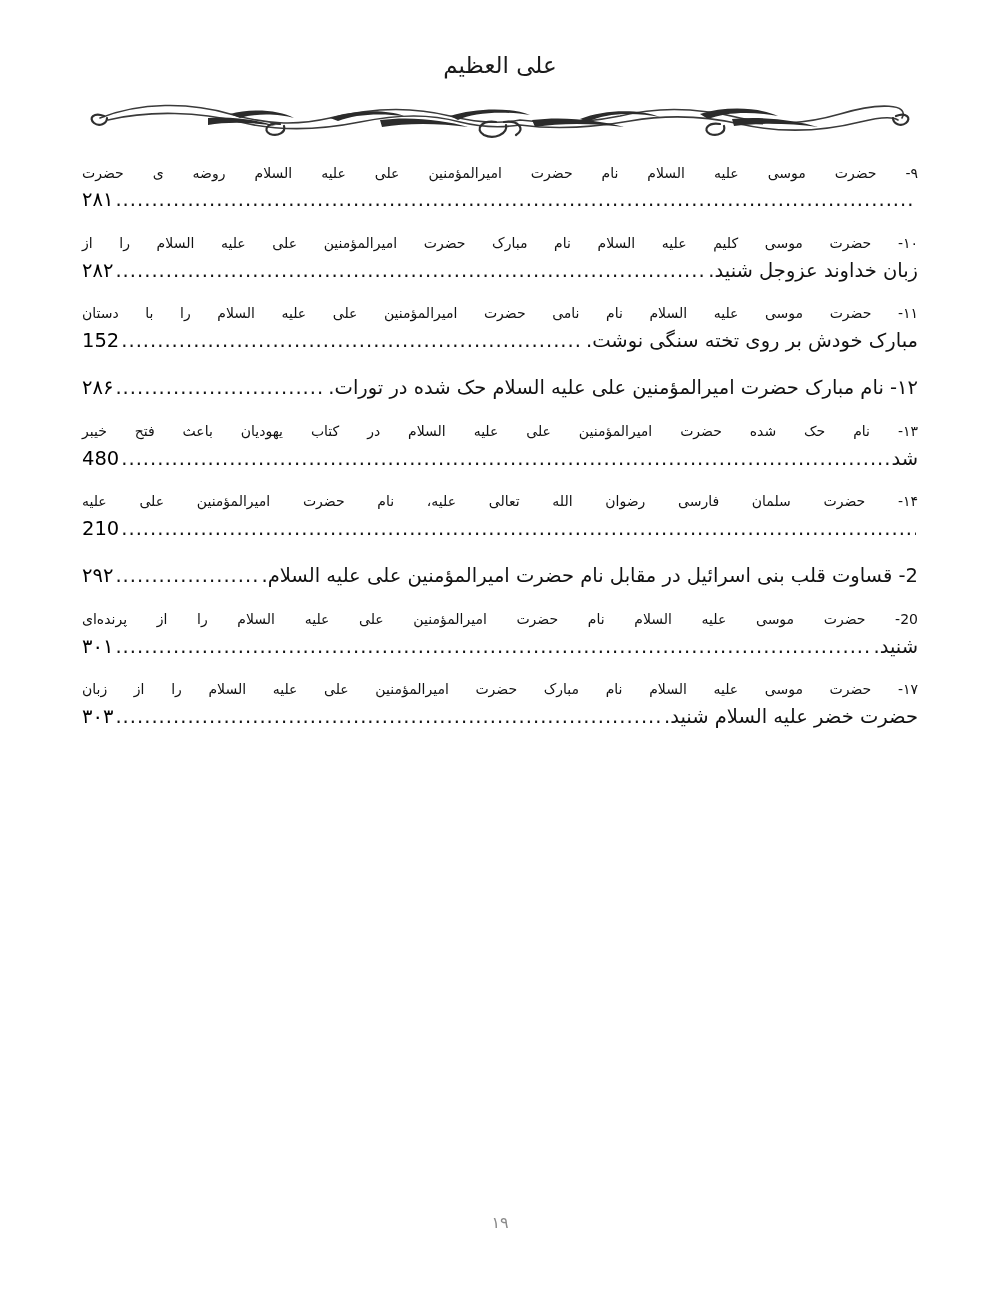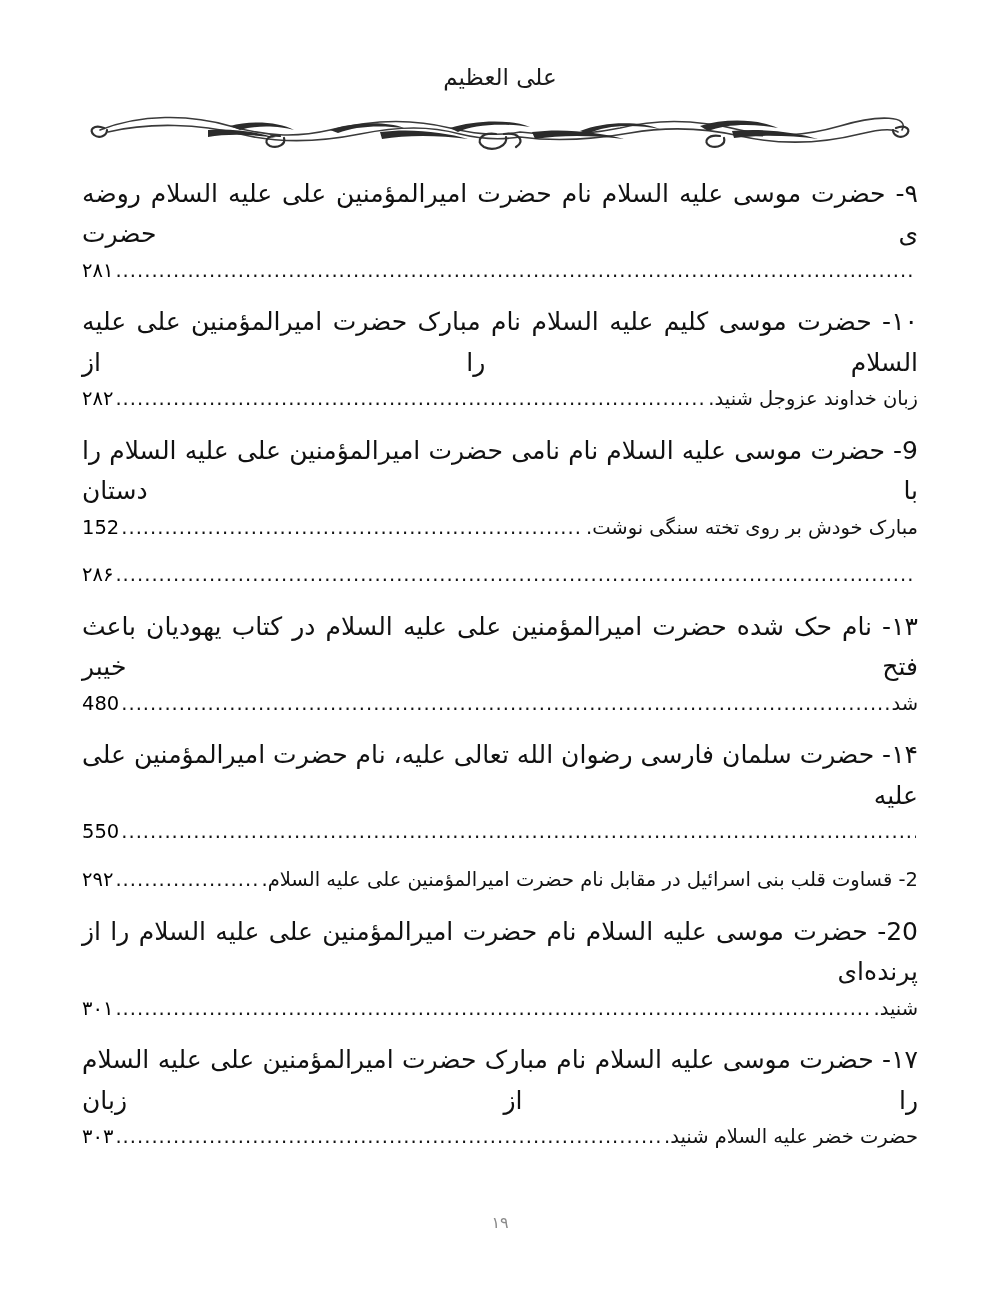--- a/index.html
+++ b/index.html
@@ -25,21 +25,20 @@
   }
 
   
   .page-header {
     text-align: center;
     font-size: 23px;
     line-height: 1.2;
     padding-top: 52px;
     color: #1a1a1a;
     letter-spacing: 0.5px;
-    margin-top: 12px;
   }
 
   
   .ornament-wrap {
     margin: 14px auto 0;
     width: 840px;
     height: 46px;
     display: block;
   }
   .ornament-wrap svg {
@@ -87,21 +86,21 @@
     direction: rtl;
     unicode-bidi: isolate;
   }
 
   
   .stretch {
     display: block;
     text-align: justify;
     text-align-last: justify;
     white-space: normal;
-    font-size: 25px;
+    font-size: 14px;
     line-height: 1.62;
   }
 
   
   .page-footer {
     position: absolute;
     bottom: 62px;
     left: 0;
     right: 0;
     text-align: center;
@@ -161,49 +160,50 @@
     <div class="toc-entry">
       <div class="stretch">۱۰- حضرت موسی کلیم علیه السلام نام مبارک حضرت امیرالمؤمنین علی علیه السلام را از</div>
       <div class="toc-line">
         <span class="line-text">زبان خداوند عزوجل شنید.</span>
         <span class="leader">......................................................................................................................................</span>
         <span class="page-num">۲۸۲</span>
       </div>
     </div>
 
     <div class="toc-entry">
-      <div class="stretch">9- حضرت موسی علیه السلام نام نامی حضرت امیرالمؤمنین علی علیه السلام را با دستان</div>
+      <div class="stretch">۱۱- حضرت موسی علیه السلام نام نامی حضرت امیرالمؤمنین علی علیه السلام را با دستان</div>
       <div class="toc-line">
         <span class="line-text">مبارک خودش بر روی تخته سنگی نوشت.</span>
         <span class="leader">......................................................................................................................................</span>
         <span class="page-num">152</span>
       </div>
     </div>
 
     <div class="toc-entry">
       <div class="toc-line">
+        <span class="line-text">۱۲- نام مبارک حضرت امیرالمؤمنین علی علیه السلام حک شده در تورات.</span>
         <span class="leader">......................................................................................................................................</span>
         <span class="page-num">۲۸۶</span>
       </div>
     </div>
 
     <div class="toc-entry">
       <div class="stretch">۱۳- نام حک شده حضرت امیرالمؤمنین علی علیه السلام در کتاب یهودیان باعث فتح خیبر</div>
       <div class="toc-line">
         <span class="line-text">شد</span>
         <span class="leader">......................................................................................................................................</span>
         <span class="page-num">480</span>
       </div>
     </div>
 
     <div class="toc-entry">
       <div class="stretch">۱۴- حضرت سلمان فارسی رضوان الله تعالی علیه، نام حضرت امیرالمؤمنین علی علیه</div>
       <div class="toc-line">
         <span class="leader">......................................................................................................................................</span>
-        <span class="page-num">550</span>
+        <span class="page-num">210</span>
       </div>
     </div>
 
     <div class="toc-entry">
       <div class="toc-line">
         <span class="line-text">2- قساوت قلب بنی اسرائیل در مقابل نام حضرت امیرالمؤمنین علی علیه السلام.</span>
         <span class="leader">......................................................................................................................................</span>
         <span class="page-num">۲۹۲</span>
       </div>
     </div>

